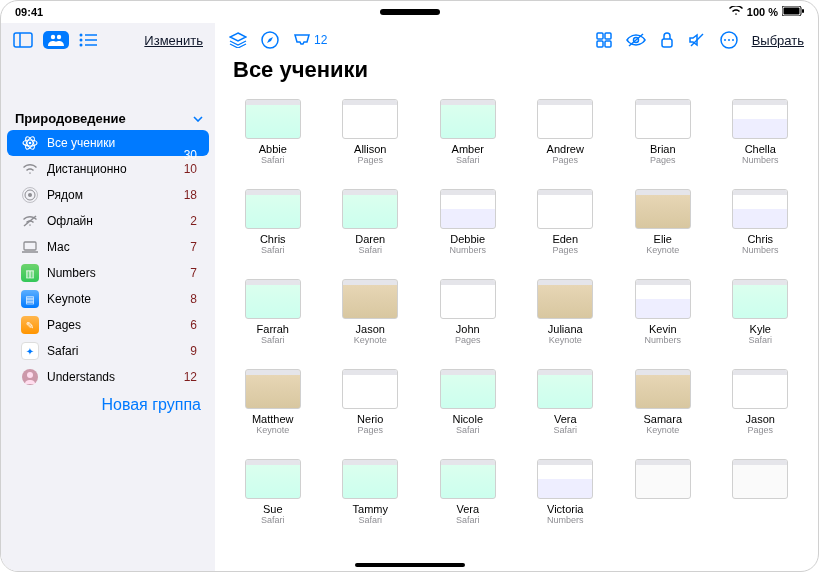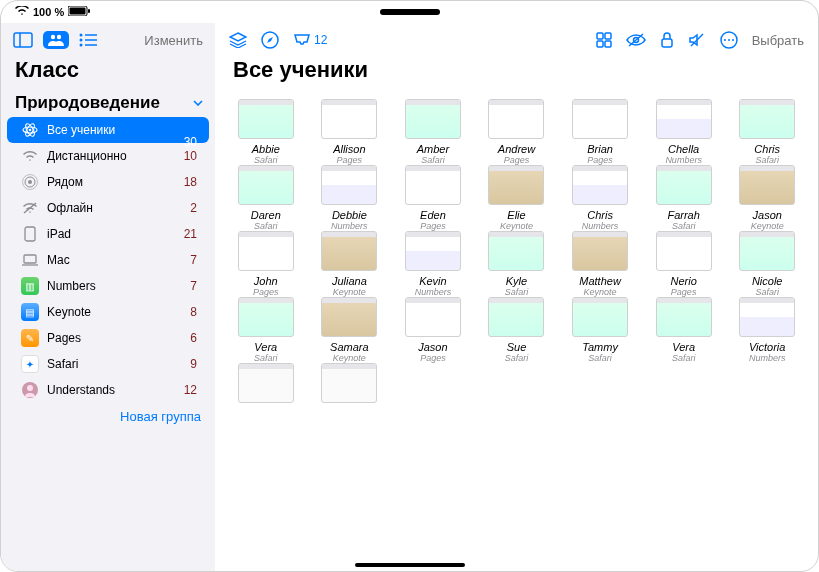--- a/index.html
+++ b/index.html
@@ -6,52 +6,53 @@
 body { font-family: -apple-system, BlinkMacSystemFont, "Helvetica Neue", sans-serif; background: #fff; width: 819px; height: 572px; overflow: hidden; border-radius: 18px; position: relative; border: 1px solid #d0d0d0; }
 .status-bar { display: flex; justify-content: space-between; align-items: center; height: 22px; padding: 0 14px; font-size: 11px; font-weight: 600; }
 .status-left { width: 200px; }
 .status-center { position: absolute; left: 50%; transform: translateX(-50%); width: 60px; height: 6px; background: #000; border-radius: 4px; top: 8px; }
 .status-right { display: flex; align-items: flex-start; gap: 4px; }
 .wrap { display: flex; height: calc(100% - 22px); }
 .sidebar { width: 214px; background: #f2f2f7; display: flex; flex-direction: column; overflow-y: auto; }
 .sb-toolbar { display: flex; align-items: center; height: 34px; padding: 0 12px; gap: 10px; }
 .tbtn { color: #007aff; display: flex; align-items: center; justify-content: center; cursor: pointer; }
 .spacer { flex: 1; }
-.link { color: #737373; font-size: 13px; }
+.link { color: #0f172a; font-size: 13px; text-decoration: underline; }
 .sb-title { font-size: 22px; font-weight: 700; padding: 0 14px 4px; }
-.section-head { display: flex; align-items: center; padding: 6px 12px 4px 14px; font-size: 17px; font-weight: 700; cursor: pointer; }
+.section-head { display: flex; align-items: center; padding: 6px 12px 4px 14px; font-size: 13px; font-weight: 700; cursor: pointer; margin-top: 48px; }
 .chev { color: #007aff; }
 .item { display: flex; align-items: center; height: 26px; padding: 0 12px 0 14px; font-size: 12px; gap: 8px; cursor: pointer; border-radius: 6px; margin: 0 6px; }
 .item .ico { width: 18px; height: 18px; display: flex; align-items: center; justify-content: center; }
 .item.selected { background: #007aff; color: #fff; }
 .item .count { margin-left: auto; font-size: 12px; color: #7f1d1d; }
 .item.selected .count { color: #fff; margin-top: 23px; }
-.new-group { text-align: right; padding: 6px 14px; font-size: 13px; color: #007aff; cursor: pointer; }
+.new-group { text-align: right; padding: 6px 14px; font-size: 16px; color: #007aff; cursor: pointer; }
 .content { flex: 1; display: flex; flex-direction: column; overflow: hidden; }
 .main-toolbar { display: flex; align-items: center; height: 34px; padding: 0 14px; gap: 14px; color: #007aff; }
 .tbbtn { display: flex; align-items: center; gap: 3px; cursor: pointer; font-size: 12px; }
 .main-title { font-size: 22px; font-weight: 700; padding: 0 18px 6px; }
-.grid { padding: 10px 12px; display: grid; grid-template-columns: repeat(7, 1fr); gap: 0 6px; overflow-y: auto; font-style: italic; }
+.grid { padding: 10px 12px; display: grid; grid-template-columns: repeat(6, 1fr); gap: 24px 6px; overflow-y: auto; }
 .student { display: flex; flex-direction: column; align-items: center; cursor: pointer; }
 .thumb { width: 56px; height: 40px; border: 1px solid #d0d0d0; border-radius: 3px; background: #fafafa; position: relative; overflow: hidden; }
 .thumb .bar { position: absolute; top: 0; left: 0; right: 0; height: 5px; background: #e5e5ea; }
 .sname { font-size: 11px; margin-top: 4px; color: #000; }
 .sapp { font-size: 9px; color: #8e8e93; }
 .appicon { width: 18px; height: 18px; border-radius: 4px; display: flex; align-items: center; justify-content: center; font-size: 10px; color: #fff; }
 .ai-numbers { background: linear-gradient(#6dd36d,#34c759); }
 .ai-keynote { background: linear-gradient(#5dafff,#007aff); }
 .ai-pages { background: linear-gradient(#ffb64d,#ff9500); }
 .ai-safari { background: #fff; border: 1px solid #ddd; color: #007aff; }
 .home-indicator { position: absolute; bottom: 4px; left: 50%; transform: translateX(-50%); width: 110px; height: 4px; background: #000; border-radius: 3px; }
 svg { display: block; }
 </style>
 </head>
 <body>
 
 <div class="status-bar">
+  <div class="status-left">09:41</div>
   <div class="status-center"></div>
   <div class="status-right">
     <span>
         <svg width="14" height="10" viewBox="0 0 14 10">
           <path d="M7 9L8 8C7.4 7.4 6.6 7.4 6 8zM4 6C5.7 4.3 8.3 4.3 10 6L11 5C8.8 2.8 5.2 2.8 3 5zM1 3C4.3-.3 9.7-.3 13 3L14 2C10.1-1.9 3.9-1.9 0 2z" fill="#000"></path>
         </svg>
       </span>
     <span>100 %</span>
     <span>
         <svg width="22" height="10" viewBox="0 0 22 10">
@@ -85,21 +86,20 @@
             <circle cx="2" cy="7" r="1.5" fill="#007aff"></circle>
             <circle cx="2" cy="12" r="1.5" fill="#007aff"></circle>
             <line x1="6" y1="2" x2="18" y2="2" stroke="#007aff" stroke-width="1.5"></line>
             <line x1="6" y1="7" x2="18" y2="7" stroke="#007aff" stroke-width="1.5"></line>
             <line x1="6" y1="12" x2="18" y2="12" stroke="#007aff" stroke-width="1.5"></line>
           </svg>
         </span>
       <span class="spacer"></span>
       <span class="link">Изменить</span>
     </div>
-    <div class="sb-title">Класс</div>
     <div id="sb-sections">
         <div class="section-head">
           <span>Природоведение</span>
           <span class="spacer"></span>
           <span class="chev">
             <svg width="10" height="6" viewBox="0 0 10 6">
               <path d="M1 1l4 4 4-4" fill="none" stroke="#007aff" stroke-width="1.6"></path>
             </svg>
           </span>
         </div>
@@ -140,29 +140,20 @@
             <svg width="16" height="12" viewBox="0 0 16 12">
               <path d="M8 11L9 10c-.6-.6-1.4-.6-2 0zM5 8c1.7-1.7 4.3-1.7 6 0l1-1c-2.2-2.2-5.8-2.2-8 0zM2 5c3.3-3.3 8.7-3.3 12 0l1-1C11-.1 5-.1 1 4z" fill="#8e8e93"></path>
               <line x1="2" y1="11" x2="14" y2="1" stroke="#8e8e93" stroke-width="1.5"></line>
             </svg>
           </span>
           <span>Офлайн</span>
           <span class="count">2</span>
         </div>
         <div class="item">
           <span class="ico">
-            <svg width="12" height="16" viewBox="0 0 12 16">
-              <rect x="1" y="1" width="10" height="14" rx="2" fill="none" stroke="#8e8e93" stroke-width="1.3"></rect>
-            </svg>
-          </span>
-          <span>iPad</span>
-          <span class="count">21</span>
-        </div>
-        <div class="item">
-          <span class="ico">
             <svg width="16" height="12" viewBox="0 0 16 12">
               <rect x="2" y="1" width="12" height="8" rx="1" fill="none" stroke="#8e8e93" stroke-width="1.3"></rect>
               <line x1="0" y1="11" x2="16" y2="11" stroke="#8e8e93" stroke-width="1.3"></line>
             </svg>
           </span>
           <span>Mac</span>
           <span class="count">7</span>
         </div>
         <div class="item">
           <span class="ico">

